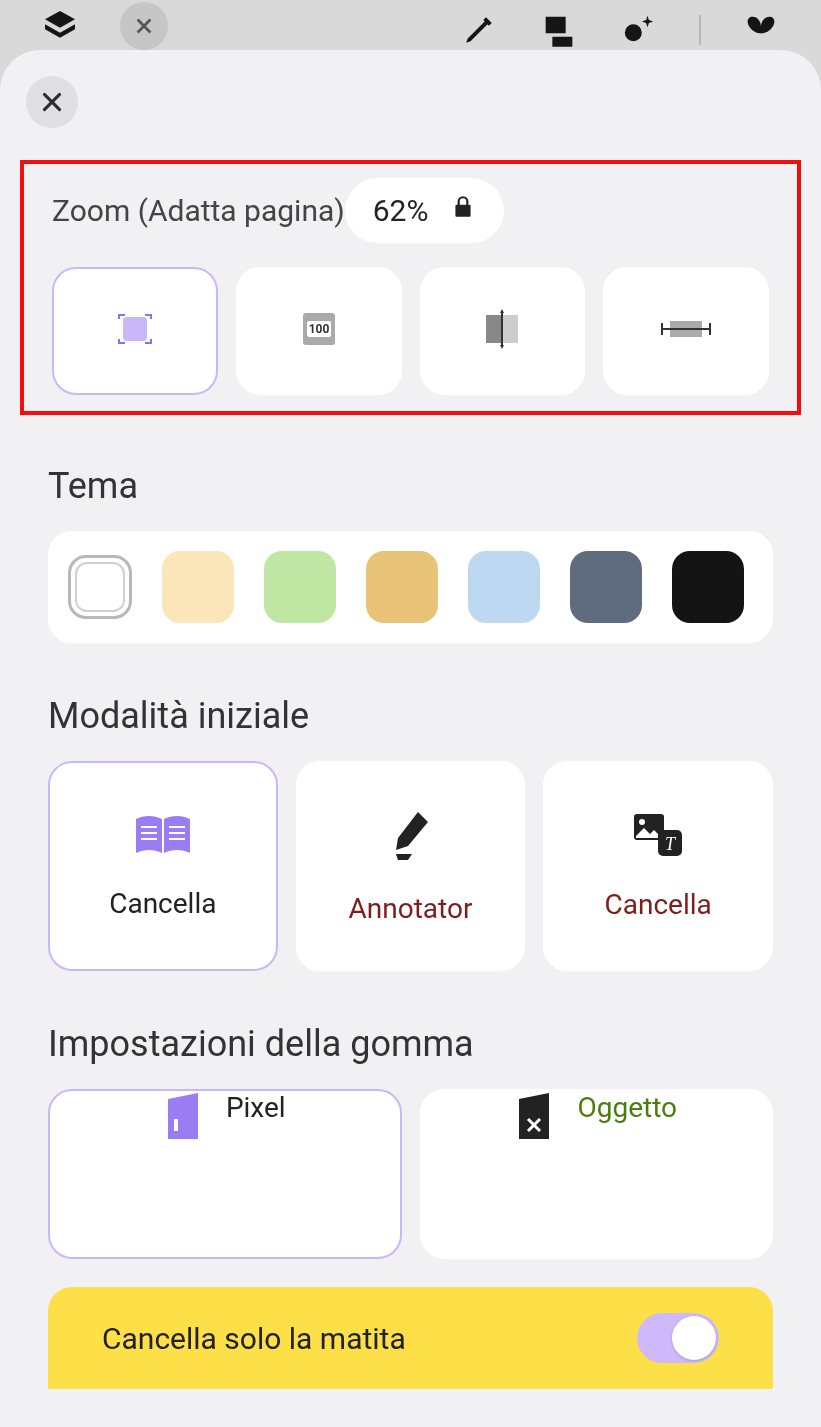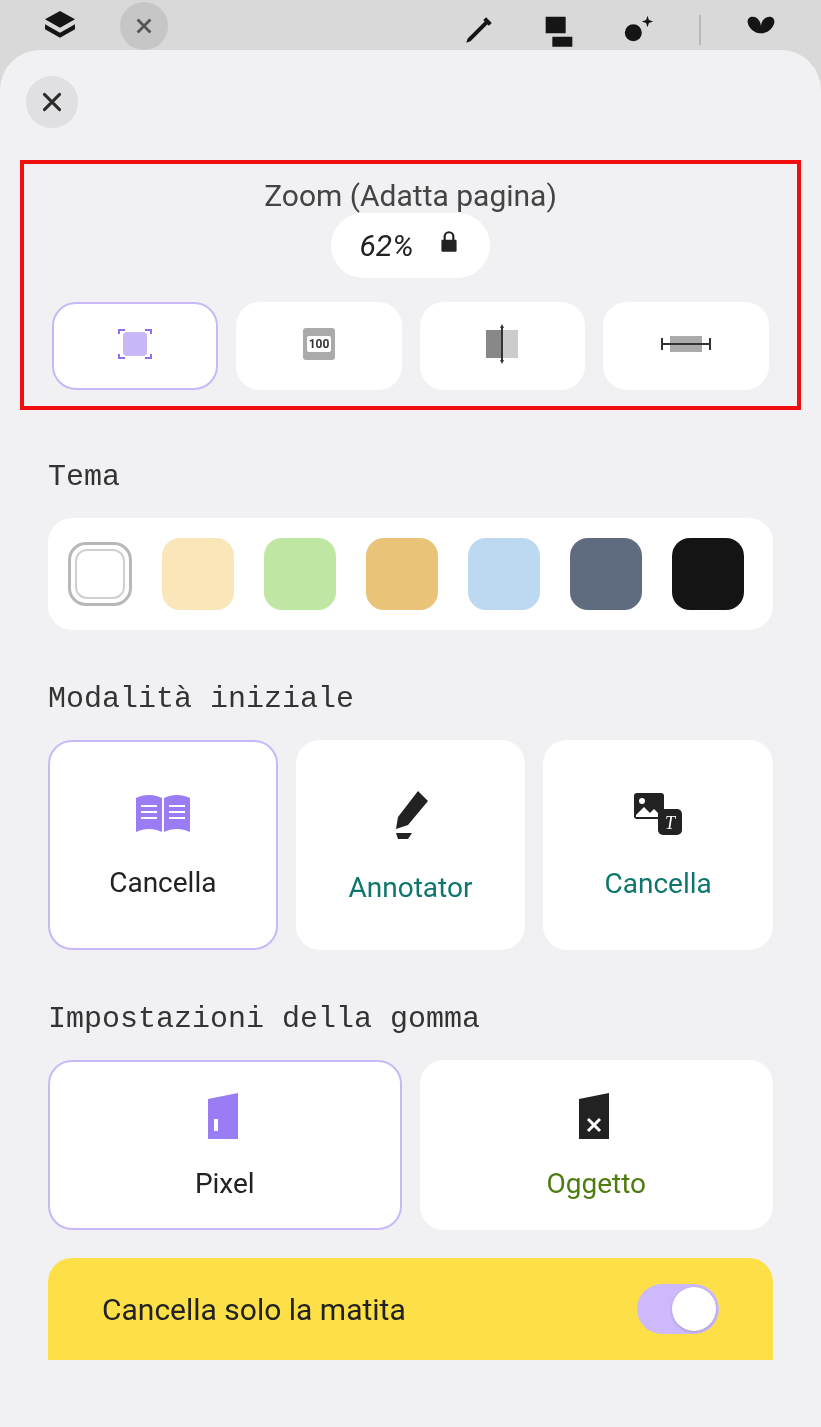--- a/index.html
+++ b/index.html
@@ -58,52 +58,50 @@
     border: 4px solid #f20e0e;
     margin: 0 20px 50px 20px;
     padding: 14px 28px 16px 28px;
   }
 
   .zoom-row {
     display: flex;
     align-items: center;
     justify-content: flex-start;
     margin-bottom: 24px;
-    flex-direction: column;
   }
   .zoom-label { font-size: 30px; color: #444; }
   .zoom-pill {
     background: #fff;
     border-radius: 36px;
     padding: 14px 28px;
     display: flex;
     align-items: center;
     gap: 22px;
     font-size: 30px;
     color: #222;
-    font-style: italic;
   }
 
   .zoom-options {
     display: flex;
     gap: 18px;
   }
   .zoom-option {
     flex: 1;
-    height: 88px;
+    height: 128px;
     background: #fff;
     border-radius: 24px;
     display: flex;
     align-items: center;
     justify-content: center;
     border: 2px solid transparent;
   }
   .zoom-option.selected { border-color: #c9b8f9; }
 
-  .section-title { font-size: 30px; color: #333; margin-bottom: 24px; font-family: Liberation Mono, monospace; }
+  .section-title { font-size: 36px; color: #333; margin-bottom: 24px; }
 
   .theme-row {
     background: #fff;
     border-radius: 24px;
     padding: 20px;
     display: flex;
     gap: 30px;
     align-items: center;
   }
   .theme-swatch {
@@ -131,32 +129,32 @@
     border-radius: 24px;
     height: 210px;
     display: flex;
     flex-direction: column;
     align-items: center;
     justify-content: center;
     gap: 24px;
     border: 2px solid transparent;
   }
   .mode-option.selected { border-color: #c9b8f9; }
-  .mode-label { font-size: 28px; color: #0f766e; }
+  .mode-label { font-size: 28px; color: #7f1d1d; }
   .mode-option.selected .mode-label { color: #222; }
 
   .eraser-row { display: flex; gap: 18px; }
   .eraser-option {
     flex: 1;
     background: #fff;
     border-radius: 24px;
     height: 170px;
     display: flex;
-    flex-direction: column;
-    align-items: center;
+    flex-direction: row;
+    align-items: flex-start;
     justify-content: center;
     gap: 20px;
     border: 2px solid transparent;
   }
   .eraser-option.selected { border-color: #c9b8f9; }
   .eraser-label { font-size: 28px; color: #4d7c0f; }
   .eraser-option.selected .eraser-label { color: #222; }
 
   .toggle-row {
     background: #fde047;

